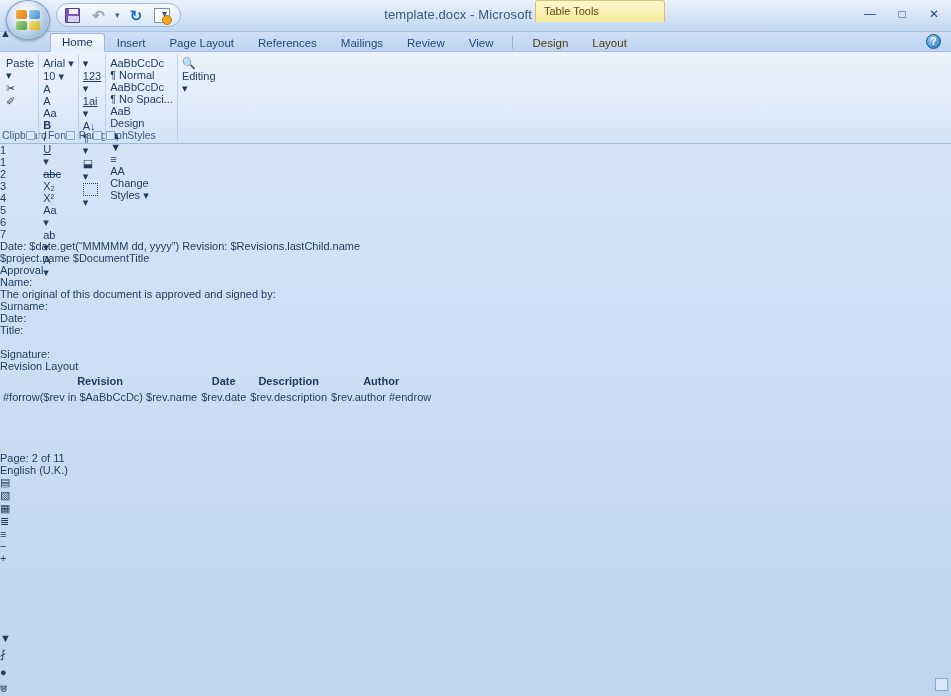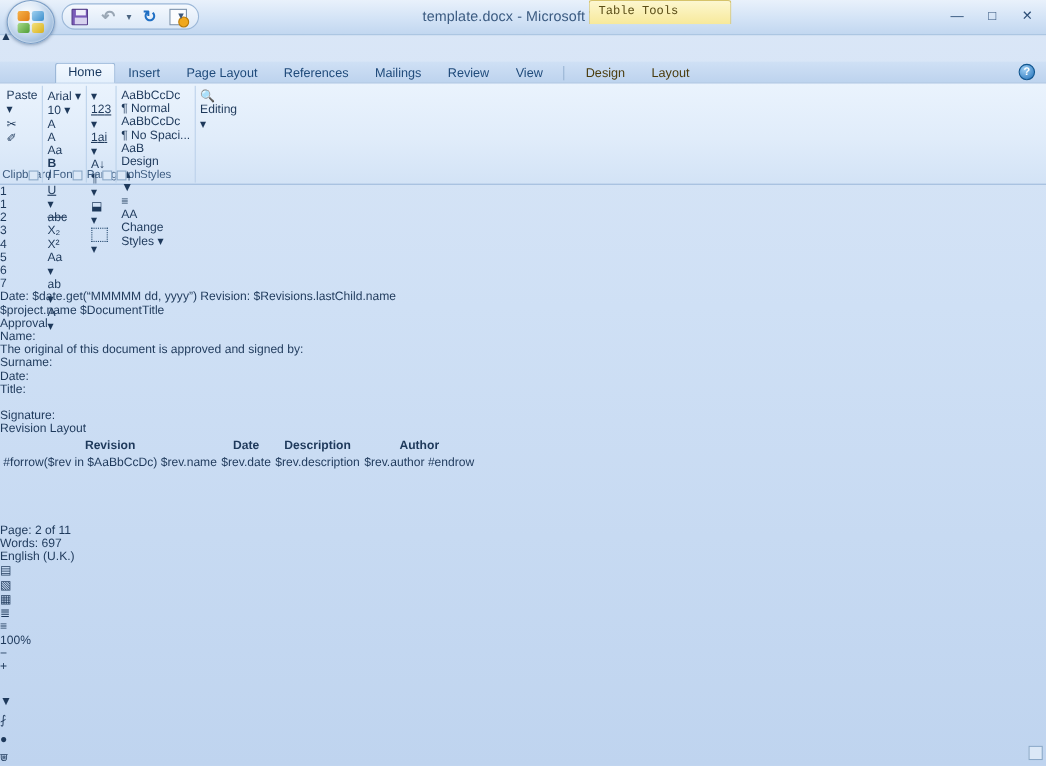--- a/index.html
+++ b/index.html
@@ -46,30 +46,30 @@
   .prev-ic:after{ content:""; position:absolute; right:-3px; bottom:-3px; width:8px; height:8px;
              border-radius:50%; background:#f0a81e; border:1px solid #b97a09; }
   .qat-drop { font-size:9px; color:#4a6480; }
   .qat-more { position:absolute; left:162px; top:8px; font-size:10px; color:#3c577a; cursor:pointer; }
 
   .win-title { position:absolute; left:0; right:0; top:7px; text-align:center;
                font-size:13px; color:#3a5a80; letter-spacing:.1px; }
   .ctx-tab { position:absolute; left:535px; top:0px; width:130px; height:22px;
              background:linear-gradient(180deg,#fdf7cf,#f7e99b);
              border:1px solid #d6c36a; border-bottom:none;
-             border-radius:3px 3px 0 0;font-family:Liberation Mono, monospace; }
+             border-radius:3px 3px 0 0; }
   .ctx-tab span { position:absolute; left:8px; top:4px; font-size:11px; color:#5b4e18; }
   .winbtns { position:absolute; right:6px; top:6px; display:flex; gap:10px; align-items:center; }
   .winbtn { width:22px; height:16px; text-align:center; font-size:12px; color:#2d4f78; cursor:pointer;
             line-height:16px; }
 
   
   .tabsrow { position:relative; height:20px;
              background:linear-gradient(180deg,#cfe0f5,#bdd3ee);
-             border-bottom:1px solid #a3bddc;margin-top:24px; }
+             border-bottom:1px solid #a3bddc; }
   .tabs { position:absolute; left:50px; top:0; display:flex; height:20px; align-items:flex-end; }
   .tab { padding:2px 11px 3px; font-size:11.5px; color:#1f4a7a; cursor:pointer;
          border:1px solid transparent; border-bottom:none; }
   .tab.active { background:linear-gradient(180deg,#f2f8ff,#e4f0fc);
                 border:1px solid #9cb8d8; border-bottom:1px solid #e9f3fd;
                 border-radius:3px 3px 0 0; color:#17375e; }
   .tabsep { width:1px; height:13px; background:#9ab5d4; margin:0 7px 3px; }
   .tab.ctx { color:#4a3c0e; }
   .helpbtn { position:absolute; right:10px; top:2px; width:15px; height:15px; border-radius:50%;
              background:radial-gradient(circle at 35% 30%, #9fd0f5, #1f6fb8);
@@ -618,33 +618,31 @@
       <div class="sbbtn" style="position:absolute; bottom:52px; left:0">▼</div>
       <div class="sbbtn" style="position:absolute; bottom:35px; left:0; border:none; background:none">⨏</div>
       <div class="sbbtn" style="position:absolute; bottom:18px; left:0; border:none; background:none">●</div>
       <div class="sbbtn" style="position:absolute; bottom:1px; left:0; border:none; background:none">⩐</div>
     </div>
   </div>
 
   <div class="status">
     <div class="st-item">Page: 2 of 11</div>
     <div class="st-div"></div>
-    <div class="st-item">Words: 697</div>
     <div class="st-div"></div>
     <div class="st-item">English (U.K.)</div>
 
     <div class="st-right">
       <div class="views">
         <div class="vbtn on">▤</div>
         <div class="vbtn">▧</div>
         <div class="vbtn">▦</div>
         <div class="vbtn">≣</div>
         <div class="vbtn">≡</div>
       </div>
-      <div class="zoomtxt">100%</div>
       <div class="zcircle">−</div>
       <div class="ztrack">
         <div class="zthumb"></div>
       </div>
       <div class="zcircle">+</div>
       <div class="grip"></div>
     </div>
   </div>
 
 </div>

